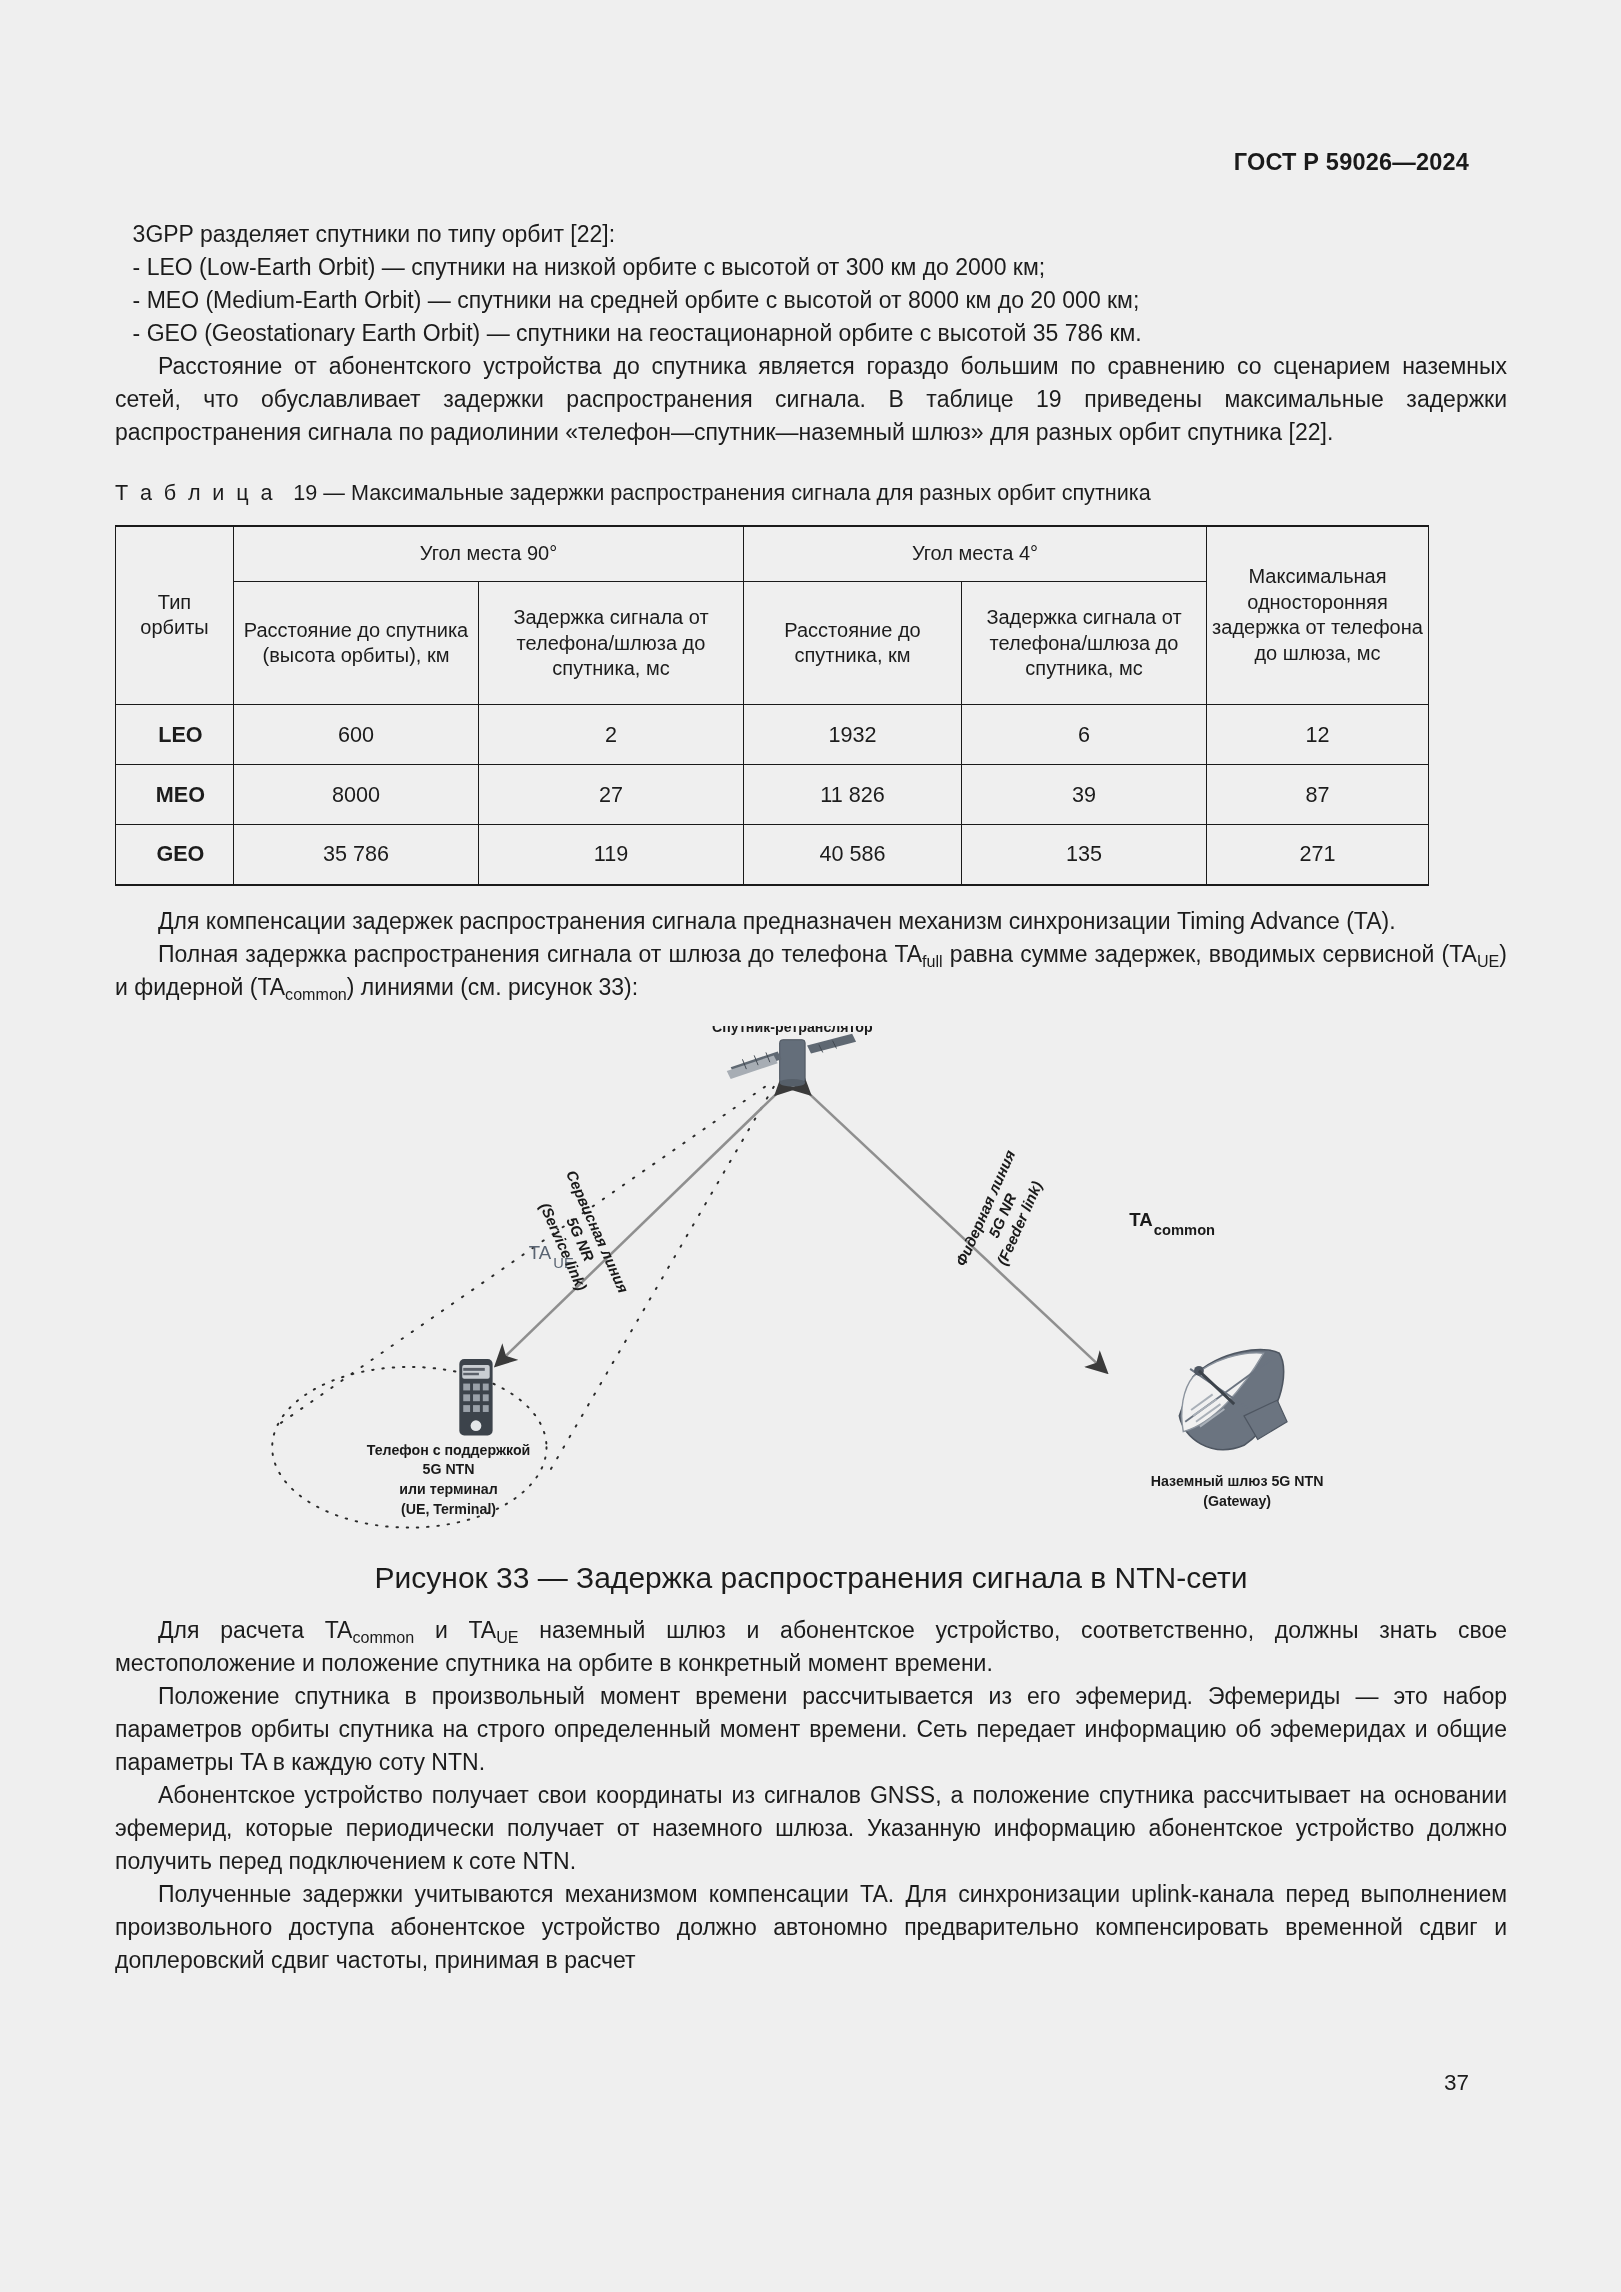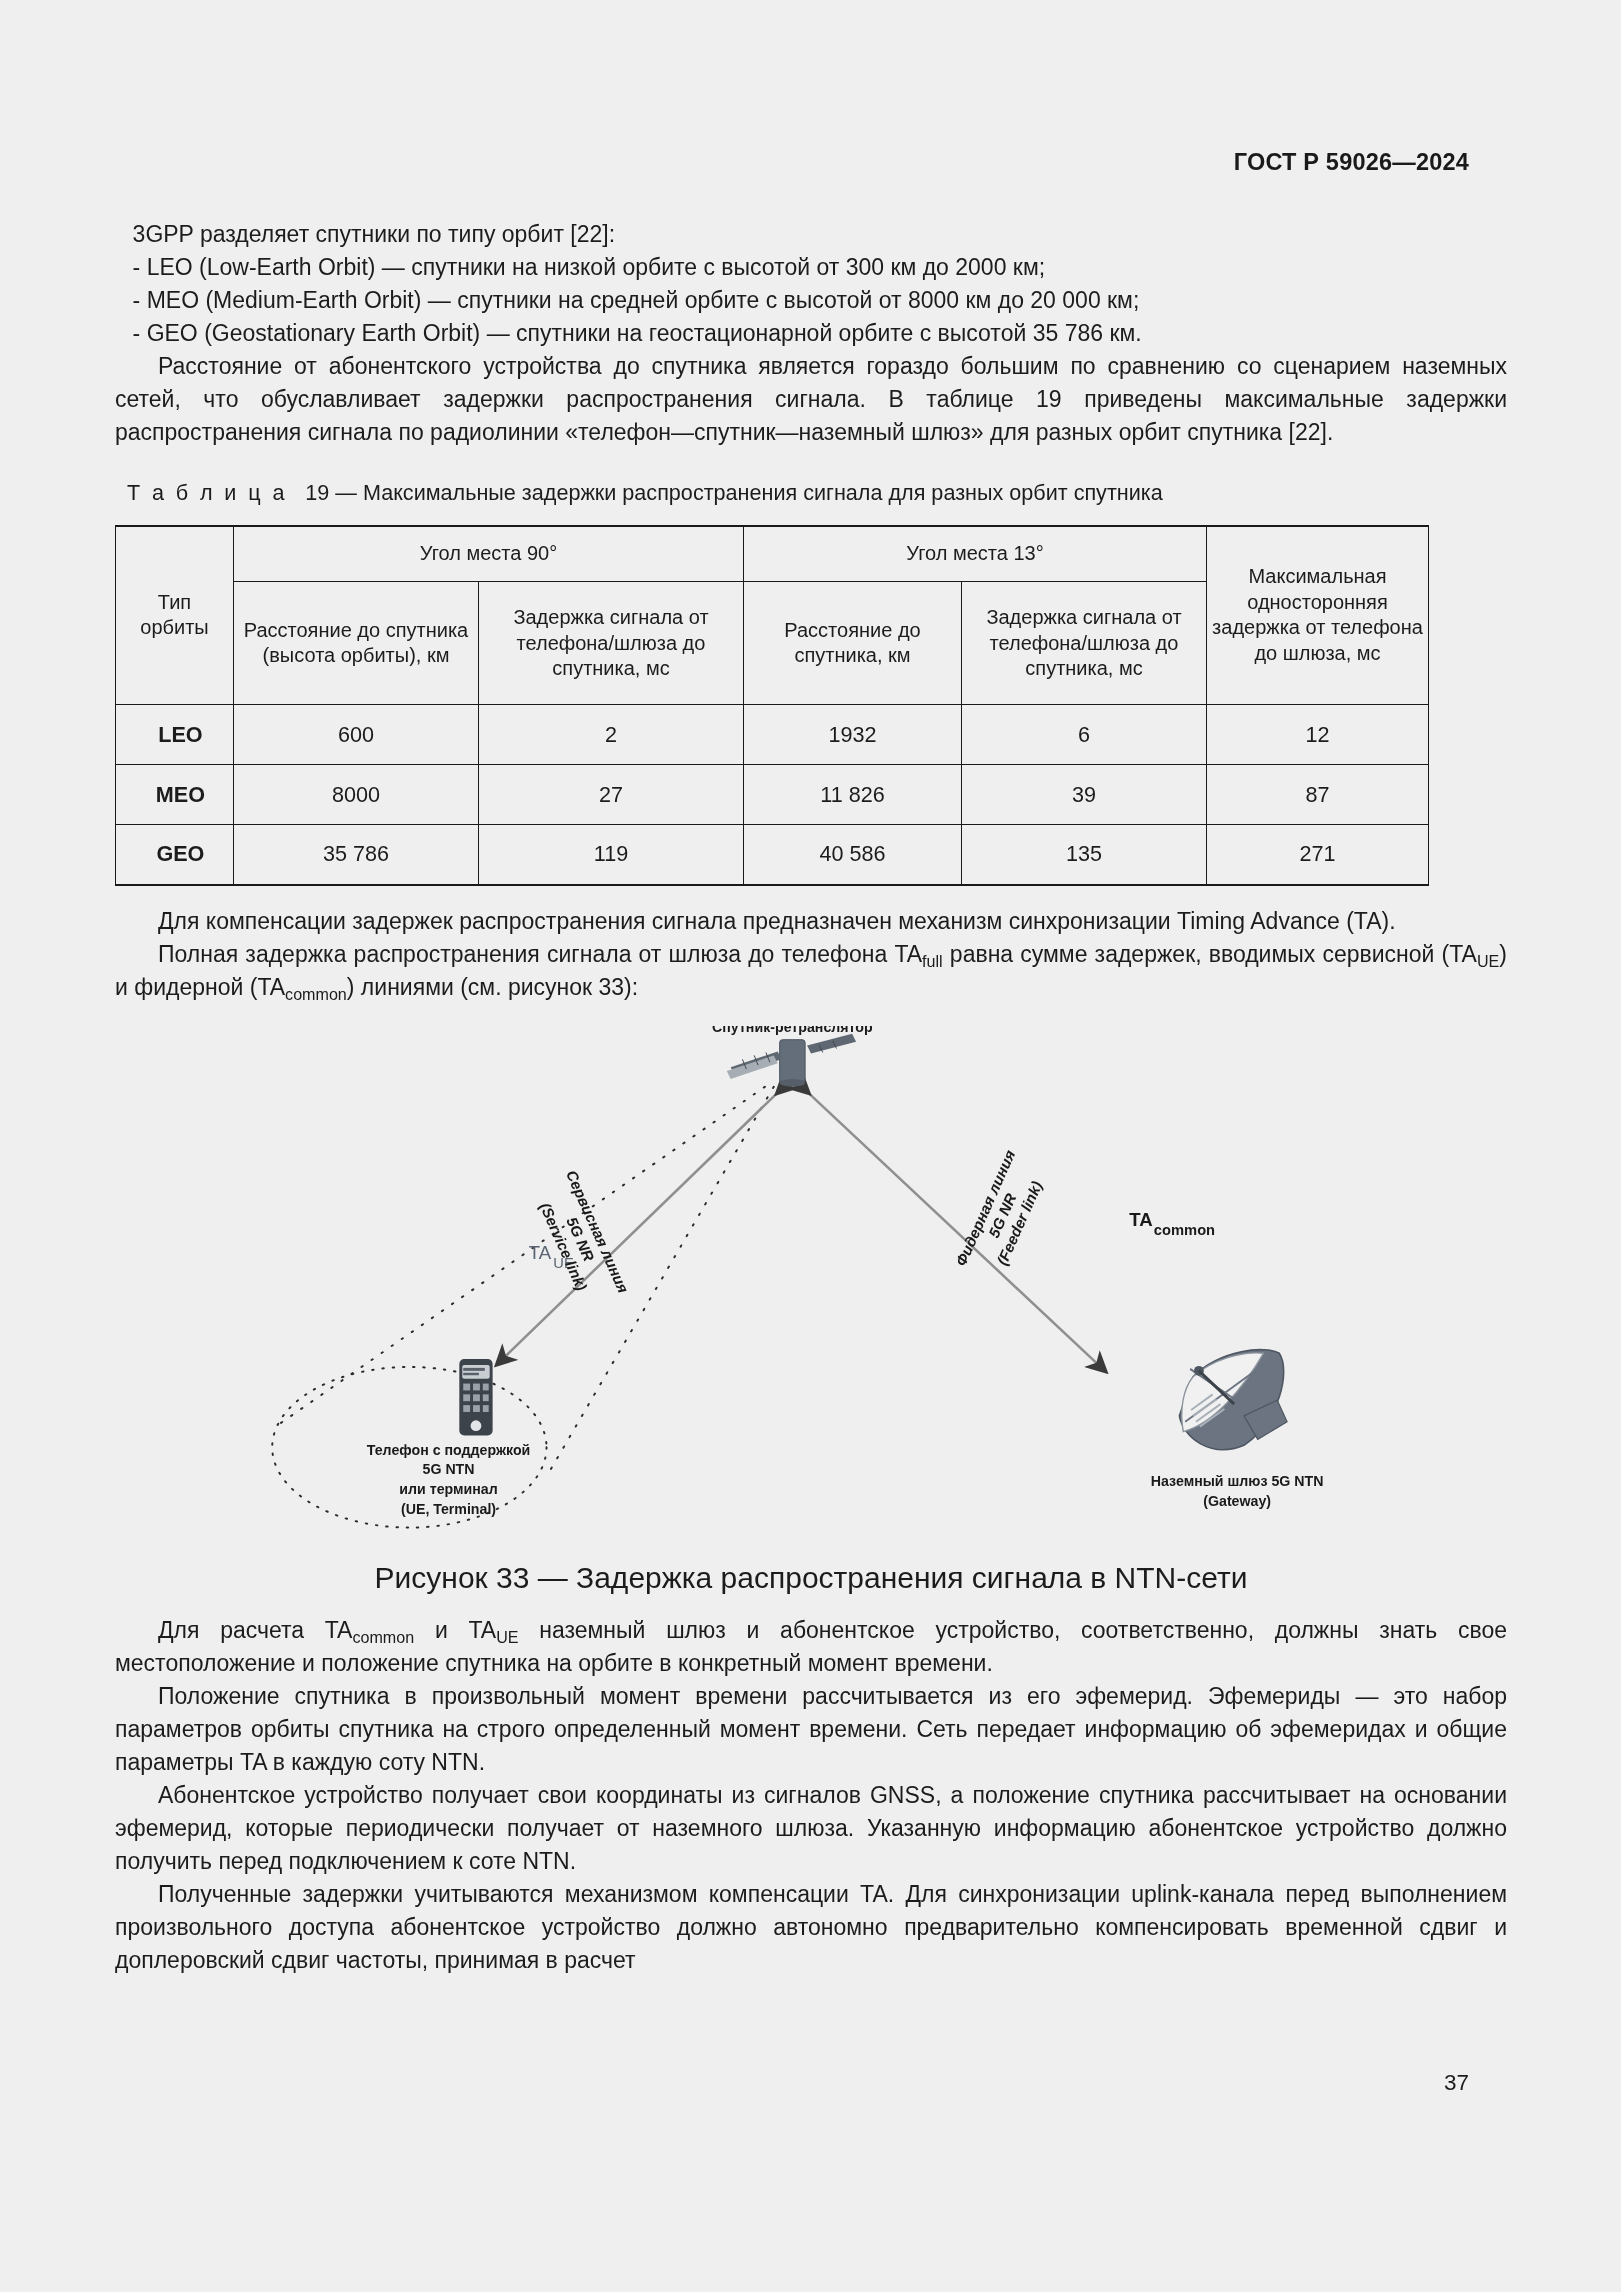--- a/index.html
+++ b/index.html
@@ -51,21 +51,20 @@
     vertical-align: -0.30em;
     line-height: 0;
   }
 
   
   .table-caption {
     margin-top: 29px;
     font-size: 21.6px;
     line-height: 29px;
     color: #1c1c1c;
-    margin-left: 12px;
   }
   .table-caption .spaced {
     letter-spacing: 2.9px;
   }
 
   
   table.delay-table {
     margin-top: 17.6px;
     border-collapse: collapse;
     width: 1311px;
@@ -158,21 +157,21 @@
         <col style="width:245px">
         <col style="width:222px">
       </colgroup>
       <tbody>
         <tr>
           <td class="outer-top" rowspan="2">
             <span>Тип</span><br>
             <span>орбиты</span>
           </td>
           <td class="outer-top hdr-h" colspan="2">Угол места 90°</td>
-          <td class="outer-top hdr-h" colspan="2">Угол места 13°</td>
+          <td class="outer-top hdr-h" colspan="2">Угол места 4°</td>
           <td class="outer-top" rowspan="2">Максимальная односторонняя задержка от телефона до шлюза, мс</td>
         </tr>
         <tr>
           <td class="hdr-sub">Расстояние до спутника (высота орбиты), км</td>
           <td class="hdr-sub">Задержка сигнала от телефона/шлюза до спутника, мс</td>
           <td class="hdr-sub">Расстояние до спутника, км</td>
           <td class="hdr-sub">Задержка сигнала от телефона/шлюза до спутника, мс</td>
         </tr>
 
         <tr class="body-row">

